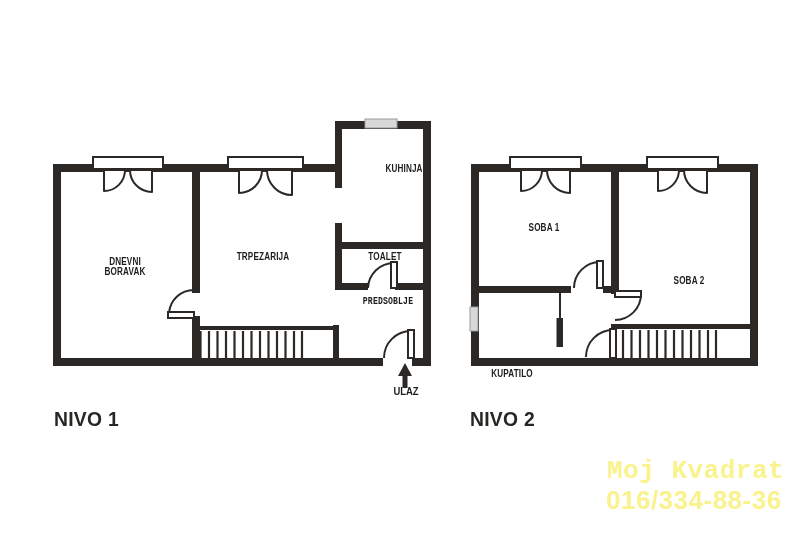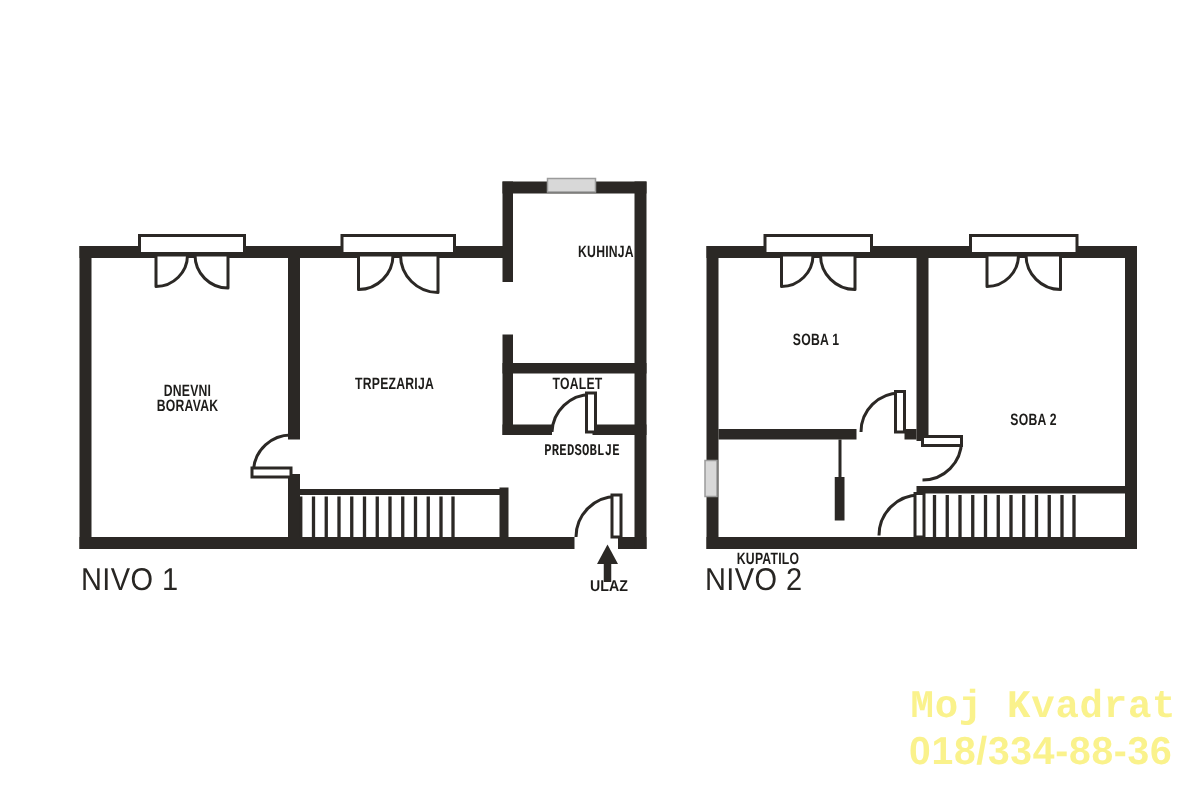--- a/index.html
+++ b/index.html
@@ -19,21 +19,21 @@
   .arrow{fill:var(--wall,#2B2825);}
 
   
   .rlabel{position:absolute;color:var(--label,#1D1C1A);font-size:11px;font-weight:600;
           letter-spacing:.2px;white-space:pre-line;text-align:center;line-height:10px;
           transform:translateX(-50%);}
   .cond{display:inline-block;transform:scaleX(.74);transform-origin:50% 50%;white-space:pre-line;}
   .ulaz{position:absolute;color:var(--label,#1D1C1A);font-size:10.5px;font-weight:700;
         text-align:center;transform:translateX(-50%);}
   .ulaz .cond{transform:scaleX(.9);}
-  .nivo{position:absolute;color:#282623;font-size:21px;font-weight:400;letter-spacing:.3px;line-height:1;}
+  .nivo{position:absolute;color:#282623;font-size:21px;font-weight:700;letter-spacing:.3px;line-height:1;margin-top:32px;}
   .nivo .cond{transform:scaleX(.92);transform-origin:0 50%;}
   .wm{position:absolute;font-weight:700;color:var(--wm,#FAF28C);line-height:1;letter-spacing:.5px;}
   .wm1{left:607px;top:458px;font-size:26px;font-family:Liberation Mono, monospace;}
   .wm2{left:606px;top:487px;font-size:26px;}
 </style>
 </head>
 <body>
 
 <div class="canvas">
 
@@ -163,16 +163,16 @@
 
   <div class="rlabel" style="left:544px;top:222px;"><span class="cond">SOBA 1</span></div>
   <div class="rlabel" style="left:689px;top:245px;margin-top:30px;"><span class="cond">SOBA 2</span></div>
   <div class="rlabel" style="left:512px;top:321px;margin-top:47px;"><span class="cond">KUPATILO</span></div>
 
   <div class="nivo" style="left:54px;top:376px;"><span class="cond">NIVO 1</span></div>
   <div class="nivo" style="left:470px;top:376px;"><span class="cond">NIVO 2</span></div>
 
   <div>
     <div class="wm wm1">Moj Kvadrat</div>
-    <div class="wm wm2">018/334-88-36</div>
+    <div class="wm wm2">016/334-88-36</div>
   </div>
 
 </div>
 
 </body></html>

